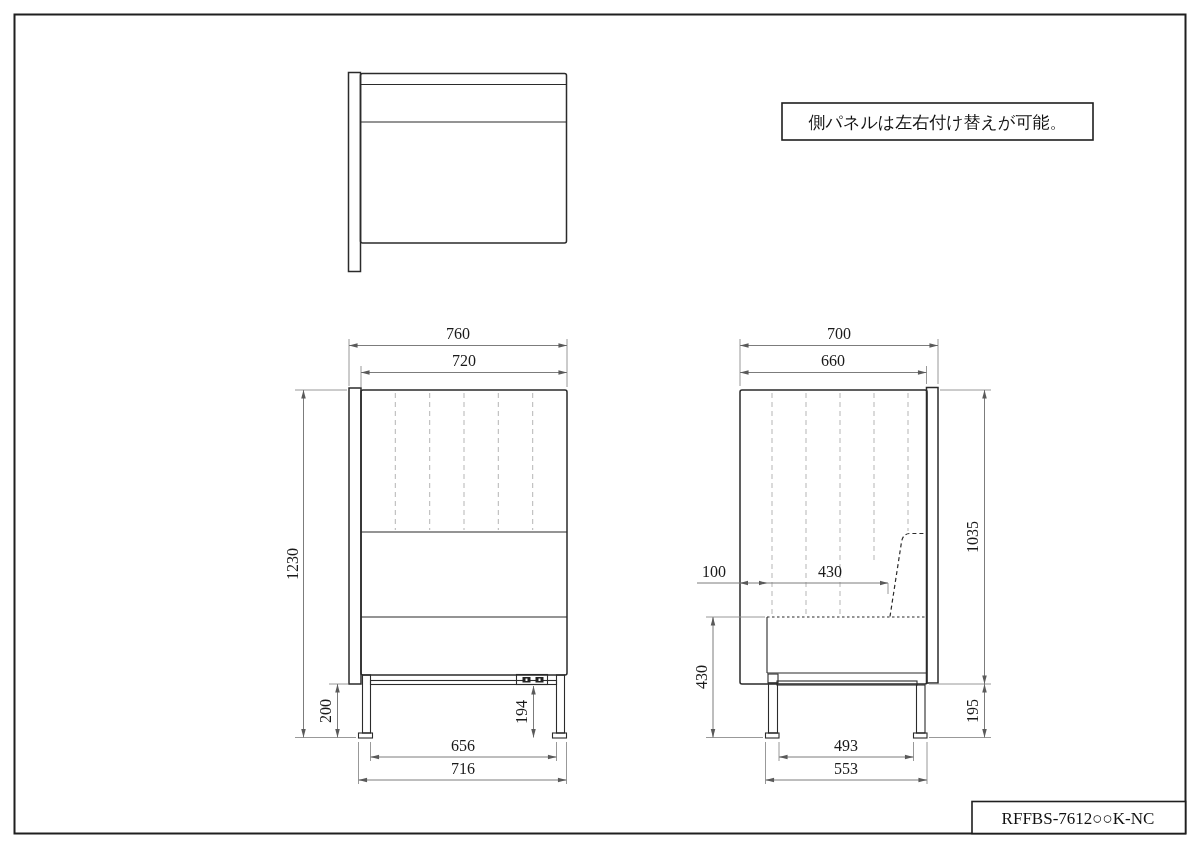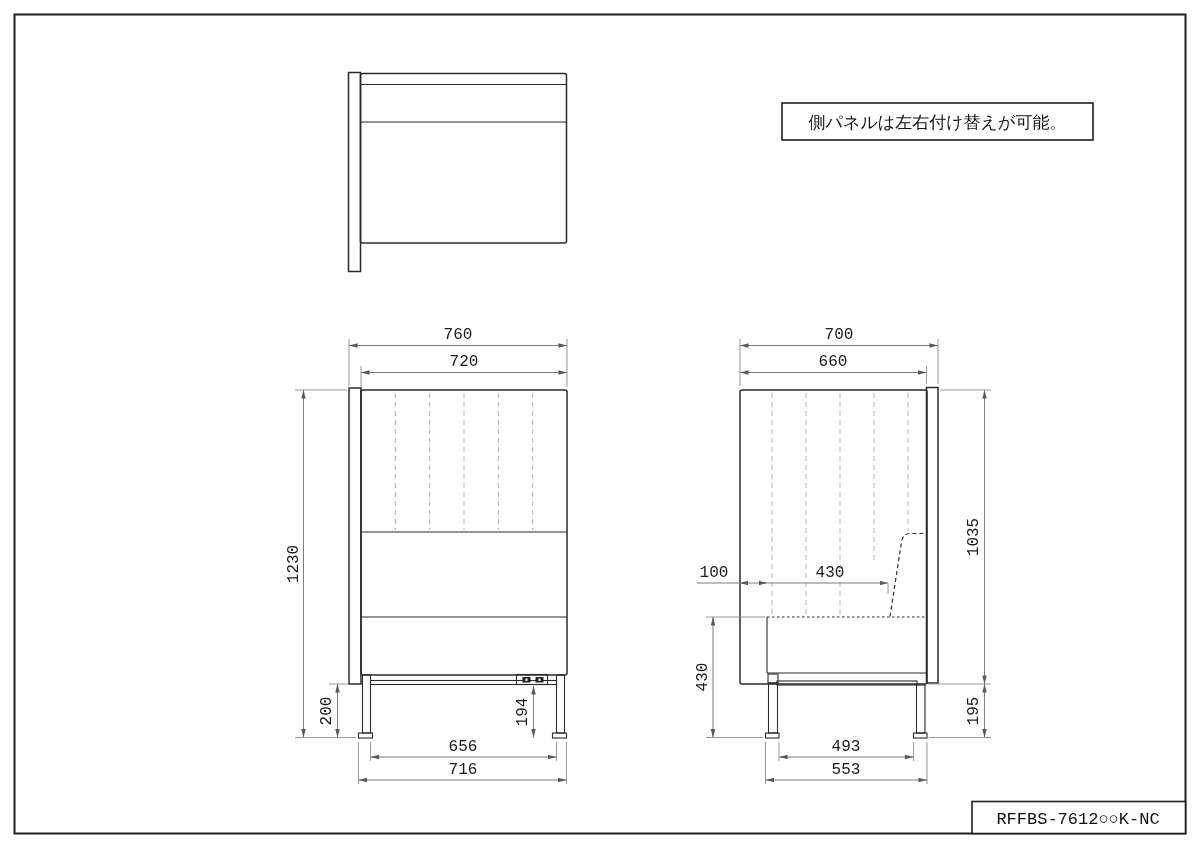--- a/index.html
+++ b/index.html
@@ -1,17 +1,17 @@
 <!DOCTYPE html>
 <html><head>
 <meta charset="utf-8">
 <style>
   html,body{margin:0;padding:0;background:#ffffff;}
   .sheet{position:relative;width:1075px;height:848px;background:#ffffff;
-         font-family:Liberation Mono, monospace;}
+         font-family:Liberation Serif, serif;}
   svg{display:block;}
   .outline{stroke:#2b2b2b;stroke-width:1.5;fill:none;}
   .outline-thin{stroke:#2b2b2b;stroke-width:1.1;fill:none;}
   .stitch{stroke:#b5b5b5;stroke-width:1;stroke-dasharray:5 4;fill:none;}
   .hidden-line{stroke:#2b2b2b;stroke-width:1.2;stroke-dasharray:4 3;fill:none;}
   .dotted{stroke:#2b2b2b;stroke-width:1.1;stroke-dasharray:2.5 2.5;fill:none;}
   .dim{stroke:#7c7c7c;stroke-width:1;fill:none;}
   .ext{stroke:#8d8d8d;stroke-width:0.9;fill:none;}
   .arrow{fill:#5a5a5a;stroke:none;}
   .dimtext{font-size:16px;fill:#1a1a1a;text-anchor:middle;}

